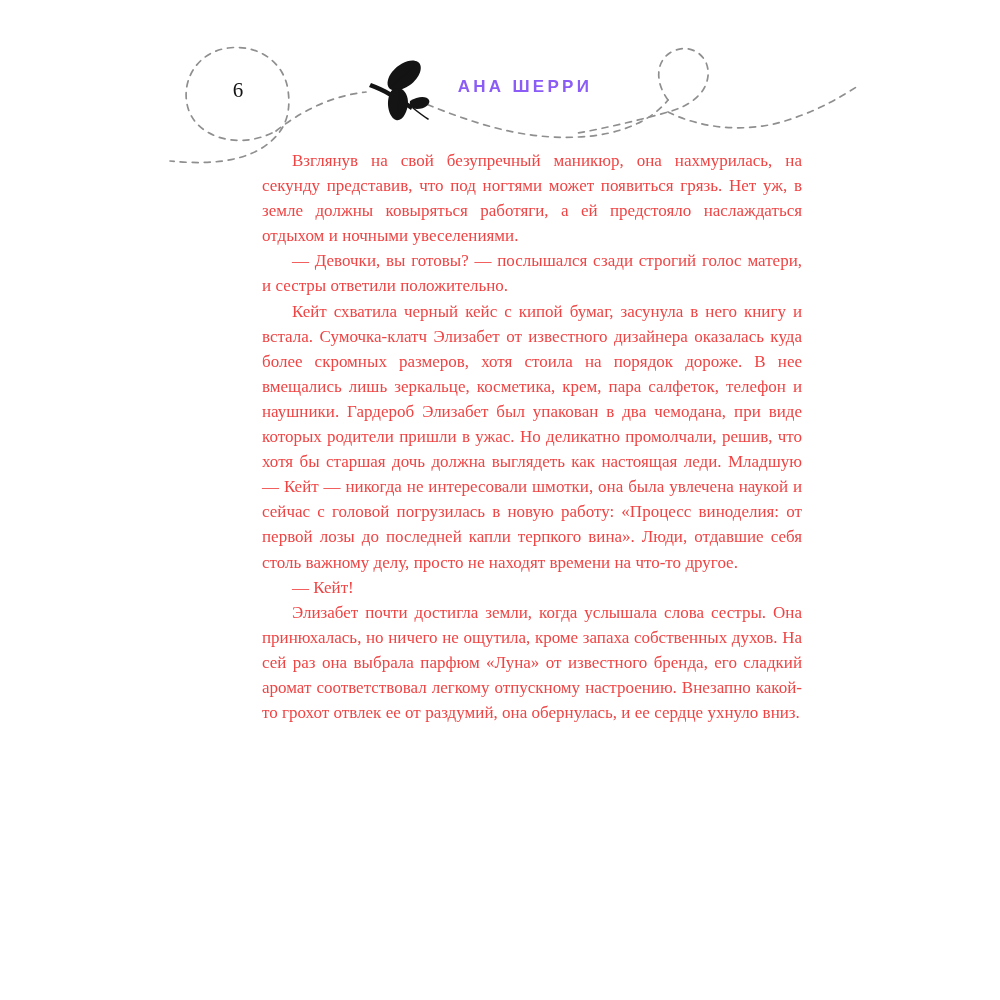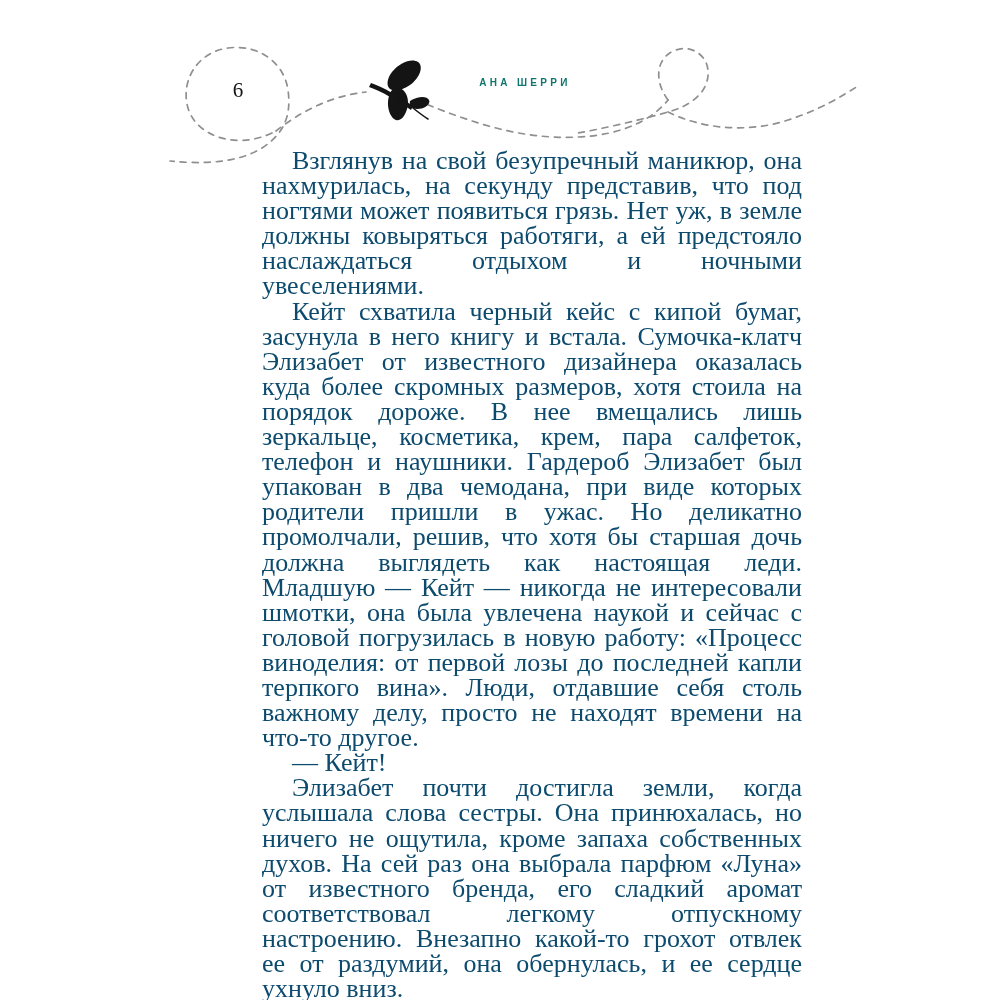--- a/index.html
+++ b/index.html
@@ -48,43 +48,43 @@
     letter-spacing: 0.2px;
   }
 
   .running-head {
     position: absolute;
     left: 440px;
     top: 77px;
     width: 170px;
     text-align: center;
     font-family: "Liberation Sans", "DejaVu Sans", sans-serif;
-    font-size: 10px;
+    font-size: 17px;
     font-weight: 700;
     letter-spacing: 3.3px;
-    color: #0f766e;
+    color: #8b5cf6;
     white-space: nowrap;
   }
 
   
   .text-column {
     position: absolute;
     left: 262px;
     top: 148px;
     width: 540px;
   }
   .para {
     margin: 0;
     text-align: justify;
     text-justify: inter-word;
-    font-size: 26px;
+    font-size: 17px;
     line-height: 25.1px;
     text-indent: 30px;
     hyphens: manual;
-    color: #0c4a6e;
+    color: #ef4444;
     word-spacing: 0.1px;
   }
 </style>
 </head>
 <body>
 
 <div class="page">
 
   <div class="header-band">
     <svg class="header-svg" viewBox="0 0 1000 180" xmlns="http://www.w3.org/2000/svg">
@@ -140,18 +140,19 @@
         <path d="M 413 108 C 418 112, 423 116, 428 119" fill="none" stroke="#141414" stroke-width="1.6" stroke-linecap="round"></path>
       </g>
     </svg>
 
     <div class="page-number">6</div>
     <div class="running-head">АНА ШЕРРИ</div>
   </div>
 
   <div class="text-column">
     <p class="para">Взглянув на свой безупречный маникюр, она нахмурилась, на секунду представив, что под ногтями может появиться грязь. Нет уж, в земле должны ковыряться работяги, а ей предстояло наслаждаться отдыхом и ночными увеселениями.</p>
+    <p class="para">— Девочки, вы готовы? — послышался сзади строгий голос матери, и сестры ответили положительно.</p>
     <p class="para">Кейт схватила черный кейс с кипой бумаг, засунула в него книгу и встала. Сумочка-клатч Элизабет от известного дизайнера оказалась куда более скромных размеров, хотя стоила на порядок дороже. В нее вмещались лишь зеркальце, косметика, крем, пара салфеток, телефон и наушники. Гардероб Элизабет был упакован в два чемодана, при виде которых родители пришли в ужас. Но деликатно промолчали, решив, что хотя бы старшая дочь должна выглядеть как настоящая леди. Младшую — Кейт — никогда не интересовали шмотки, она была увлечена наукой и сейчас с головой погрузилась в новую работу: «Процесс виноделия: от первой лозы до последней капли терпкого вина». Люди, отдавшие себя столь важному делу, просто не находят времени на что-то другое.</p>
     <p class="para">— Кейт!</p>
     <p class="para">Элизабет почти достигла земли, когда услышала слова сестры. Она принюхалась, но ничего не ощутила, кроме запаха собственных духов. На сей раз она выбрала парфюм «Луна» от известного бренда, его сладкий аромат соответствовал легкому отпускному настроению. Внезапно какой-то грохот отвлек ее от раздумий, она обернулась, и ее сердце ухнуло вниз.</p>
   </div>
 
 </div>
 
 </body></html>

